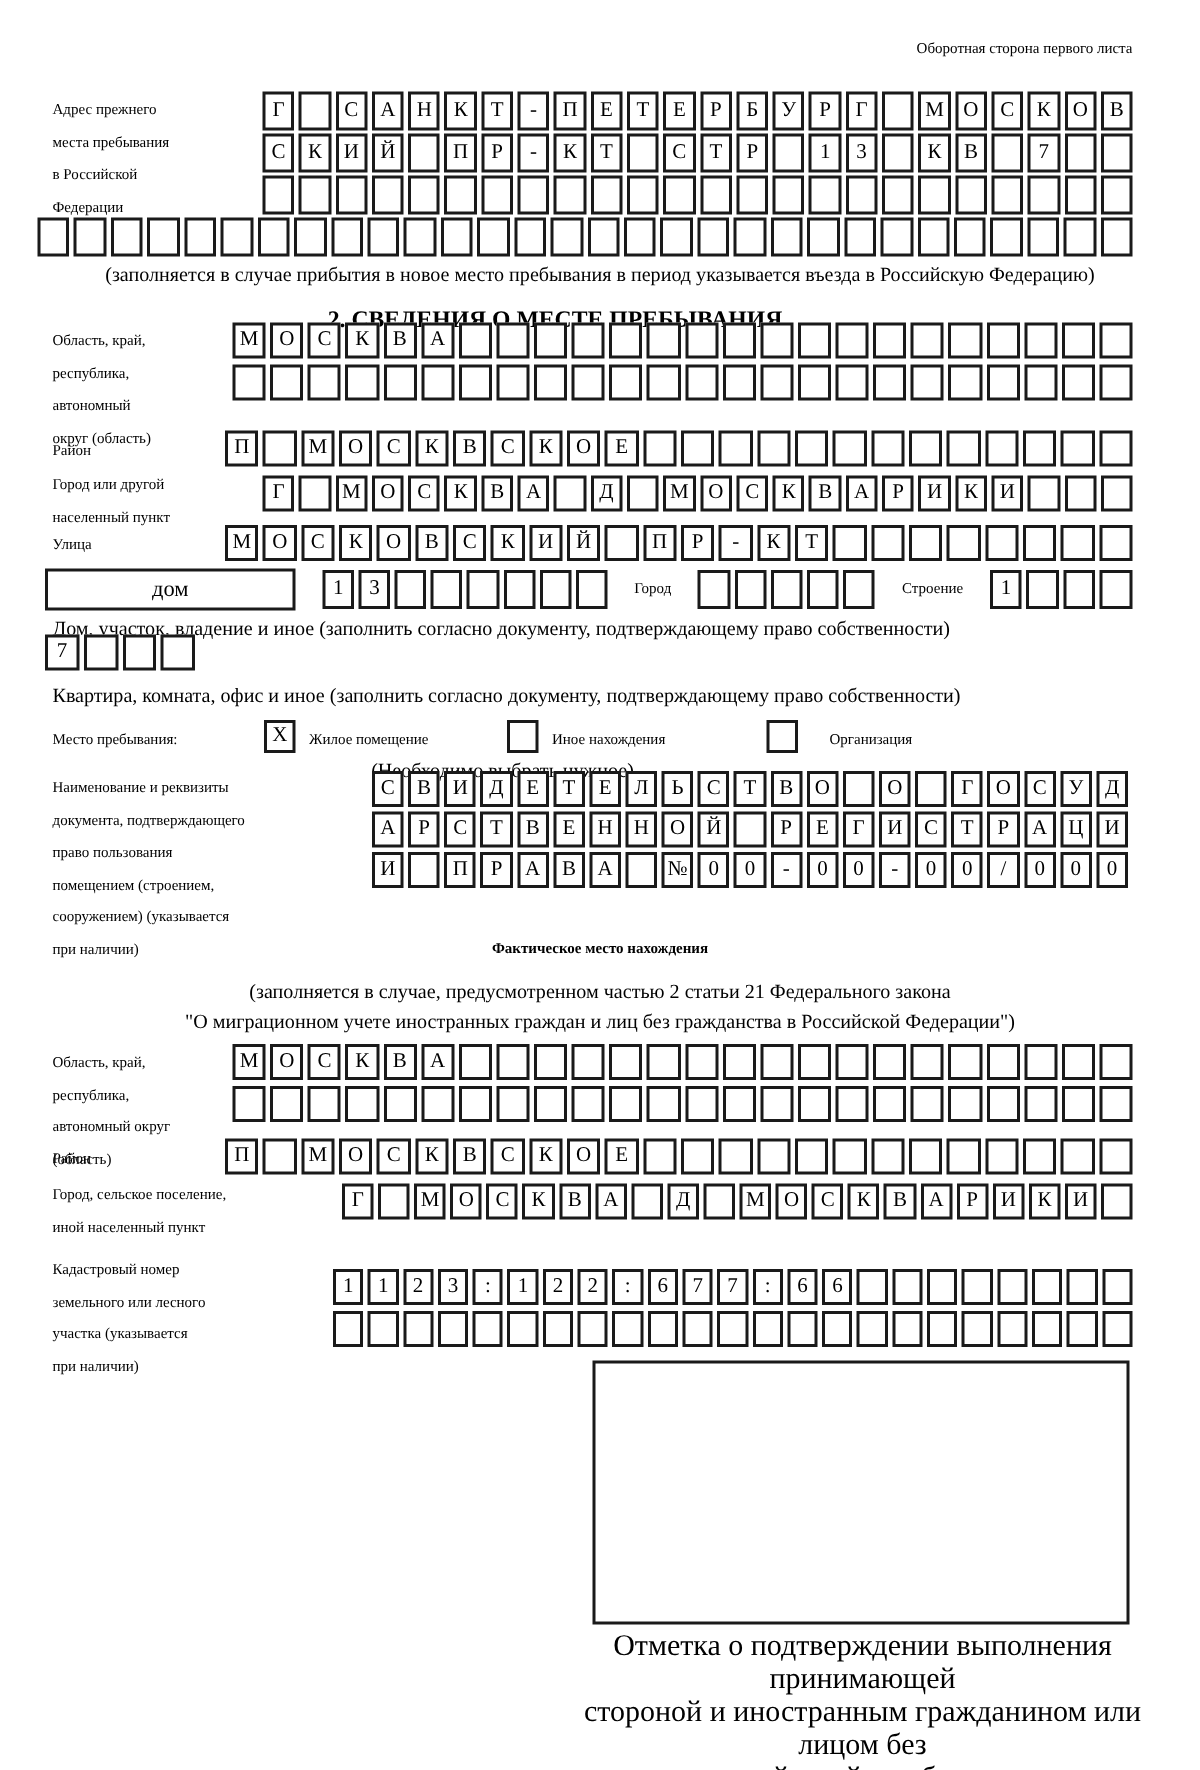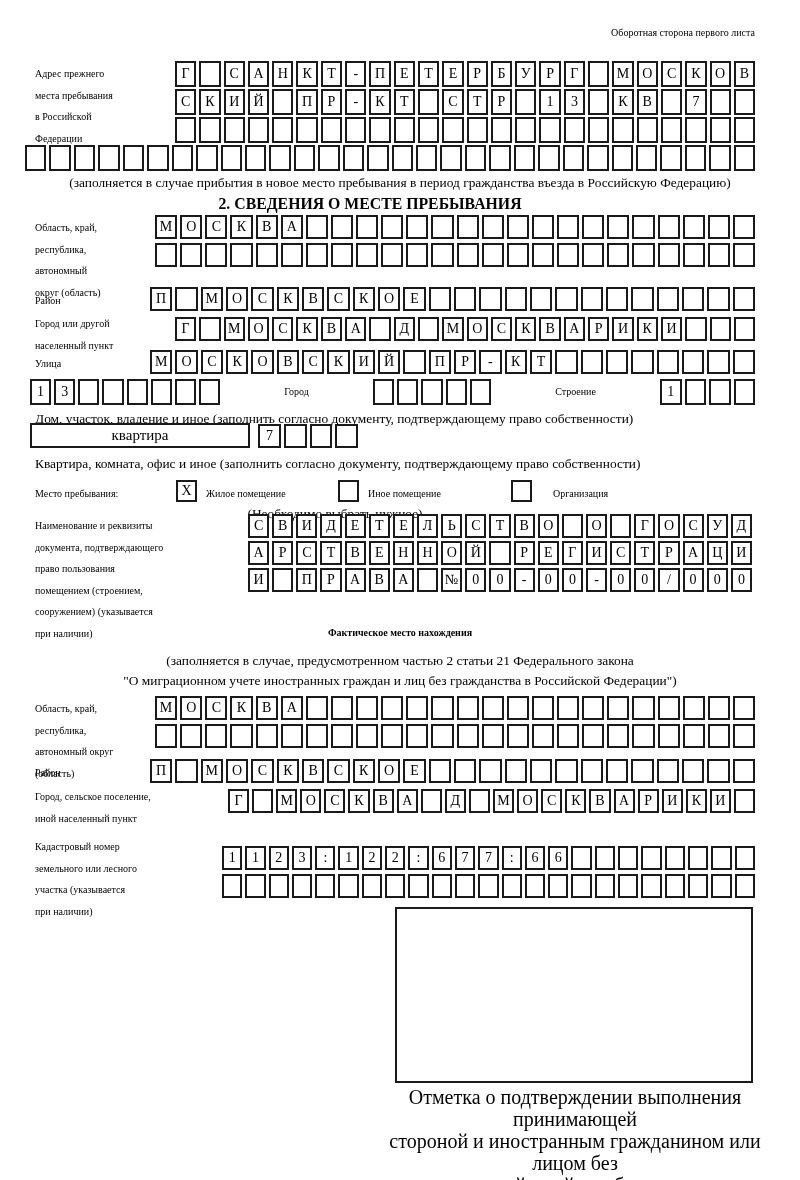--- a/index.html
+++ b/index.html
@@ -150,23 +150,23 @@
     <div class="cell"></div>
     <div class="cell"></div>
     <div class="cell"></div>
     <div class="cell"></div>
     <div class="cell"></div>
     <div class="cell"></div>
     <div class="cell"></div>
     <div class="cell"></div>
     <div class="cell"></div>
   </div>
-<div class="abs caption center" style="left:0; top:175px; width:800px;">(заполняется в случае прибытия в новое место пребывания в период гражданства въезда в Российскую Федерацию)</div>
-
-<div class="abs bold center" style="left:0; top:195px; width:740px; font-size:15.8px;">2. СВЕДЕНИЯ О МЕСТЕ ПРЕБЫВАНИЯ</div>
+<div class="abs caption center" style="left:0; top:175px; width:800px;">(заполняется в случае прибытия в новое место пребывания в период указывается въезда в Российскую Федерацию)</div>
+
+<div class="abs bold center" style="left:0; top:205px; width:740px; font-size:15.8px;">2. СВЕДЕНИЯ О МЕСТЕ ПРЕБЫВАНИЯ</div>
 
 <div class="abs label pre" style="left:35px; top:217px; width:140px;">Область, край,
 республика,
 автономный
 округ (область)</div>
 <div class="abs cells" style="left:155px; top:215px; width:600px;">
     <div class="cell">М</div>
     <div class="cell">О</div>
     <div class="cell">С</div>
     <div class="cell">К</div>
@@ -297,20 +297,21 @@
     <div class="cell"></div>
     <div class="cell"></div>
     <div class="cell"></div>
     <div class="cell"></div>
     <div class="cell"></div>
     <div class="cell"></div>
     <div class="cell"></div>
   </div>
 
 <div class="abs houserow" style="left:30px; top:379px; width:725px;">
+  <div class="widebox" style="width:167px; height:28px;">дом</div>
   <div class="cells tall" style="width:190px;">
       <div class="cell">1</div>
       <div class="cell">3</div>
       <div class="cell"></div>
       <div class="cell"></div>
       <div class="cell"></div>
       <div class="cell"></div>
       <div class="cell"></div>
       <div class="cell"></div>
     </div>
@@ -326,35 +327,34 @@
   <div class="cells tall" style="width:95px;">
       <div class="cell">1</div>
       <div class="cell"></div>
       <div class="cell"></div>
       <div class="cell"></div>
     </div>
 </div>
 <div class="abs caption" style="left:35px; top:411px;">Дом, участок, владение и иное (заполнить согласно документу, подтверждающему право собственности)</div>
 
 <div class="abs" style="left:30px; top:423px; display:flex; align-items:center; gap:8px;">
-  <div class="widebox" style="width:220px; height:25px;">квартира</div>
   <div class="cells" style="width:100px;">
       <div class="cell">7</div>
       <div class="cell"></div>
       <div class="cell"></div>
       <div class="cell"></div>
     </div>
 </div>
 <div class="abs caption" style="left:35px; top:456px;">Квартира, комната, офис и иное (заполнить согласно документу, подтверждающему право собственности)</div>
 
 <div class="abs label" style="left:35px; top:483px;">Место пребывания:</div>
 <div class="abs checkbox" style="left:176px; top:480px;">X</div>
 <div class="abs label" style="left:206px; top:483px;">Жилое помещение</div>
 <div class="abs checkbox" style="left:338px; top:480px;"></div>
-<div class="abs label" style="left:368px; top:483px;">Иное помещение</div>
+<div class="abs label" style="left:368px; top:483px;">Иное нахождения</div>
 <div class="abs checkbox" style="left:511px; top:480px;"></div>
 <div class="abs label" style="left:553px; top:483px;">Организация</div>
 <div class="abs caption center" style="left:35px; top:506px; width:600px;">(Необходимо выбрать нужное)</div>
 
 <div class="abs label pre" style="left:35px; top:515px; width:210px;">Наименование и реквизиты
 документа, подтверждающего
 право пользования
 помещением (строением,
 сооружением) (указывается
 при наличии)</div>

